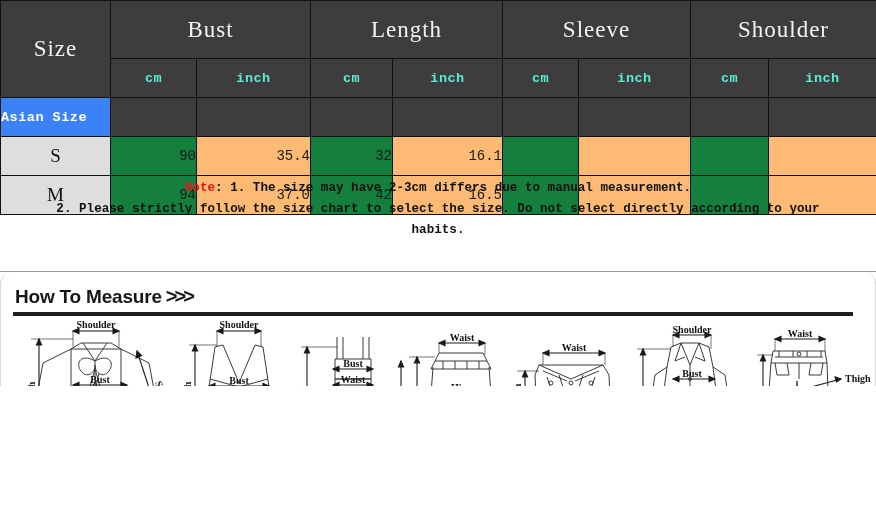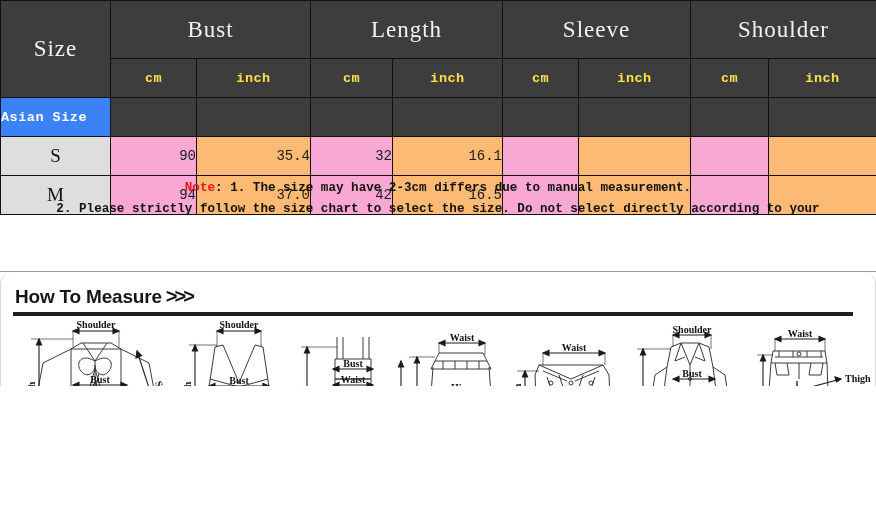--- a/index.html
+++ b/index.html
@@ -39,21 +39,21 @@
     color: #f3f3f3;
     font-family: "Liberation Serif", serif;
     font-size: 23px;
     font-weight: normal;
     text-align: center;
     height: 57px;
     letter-spacing: 1px;
   }
   .sub-head {
     background: #3d3d3d;
-    color: #fde047;
+    color: #5eead4;
     font-family: "Liberation Mono", monospace;
     font-size: 13.5px;
     font-weight: bold;
     text-align: center;
     height: 38px;
     letter-spacing: 0.5px;
   }
   .asian-head {
     background: #3b82f6;
     color: #ffffff;
@@ -65,21 +65,21 @@
   }
   td.size-cell {
     background: #dedede;
     color: #111111;
     font-family: "Liberation Serif", serif;
     font-size: 19px;
     text-align: center;
     height: 38px;
   }
   td.cm-cell {
-    background: #f9a8d4;
+    background: #15803d;
     color: #1a1a1a;
     font-family: "Liberation Mono", monospace;
     font-size: 14px;
     text-align: right;
     padding-right: 9px;
     height: 38px;
   }
   td.in-cell {
     background: #fdba74;
     color: #1a1a1a;
@@ -241,20 +241,21 @@
           <td class="cm-cell"></td>
           <td class="in-cell"></td>
         </tr>
       </tbody>
     </table>
   </div>
 
   <div class="note-block">
     <span class="note-line"><span class="note-label">Note</span><span>: 1. The size may have 2-3cm differs due to manual measurement.</span></span>
     <span class="note-line">2. Please strictly follow the size chart to select the size. Do not select directly according to your</span>
+    <span class="note-line">habits.</span>
   </div>
 
   <div class="section-divider"></div>
 
   <div class="htm-section">
     <div class="htm-title"><span>How To Measure</span><span class="htm-chev">&gt;&gt;&gt;</span></div>
     <div class="htm-rule"></div>
 
     <div class="diagrams">
 

